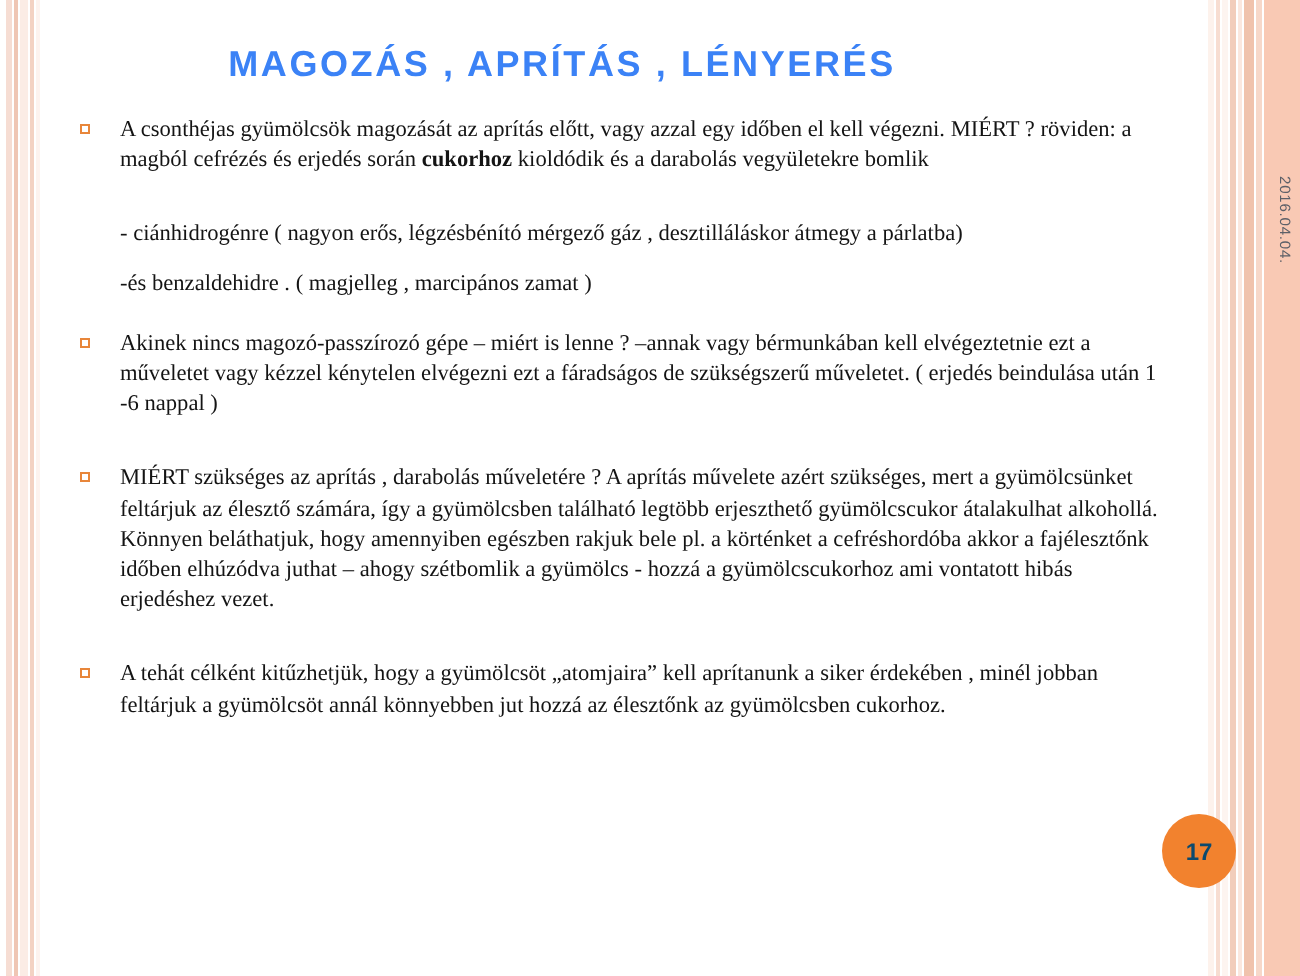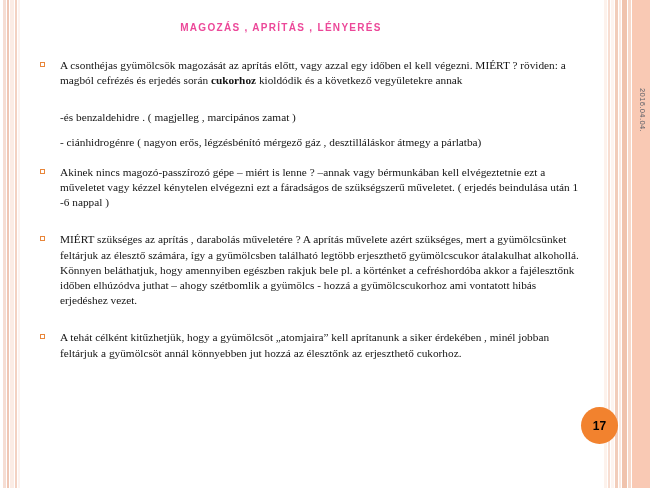--- a/index.html
+++ b/index.html
@@ -55,24 +55,24 @@
   .edge-stripes.right .r8 { left: 30px; width: 18px; background: #f9c9b4; }
 
   
   .slide-title {
     position: absolute;
     top: 22px;
     left: 0;
     width: 562px;
     text-align: center;
     font-family: "Liberation Sans", sans-serif;
-    font-size: 10px;
+    font-size: 18px;
     font-weight: bold;
     letter-spacing: 1.3px;
-    color: #ec4899;
+    color: #3b82f6;
     white-space: nowrap;
   }
 
   
   .content {
     position: absolute;
     top: 58px;
     left: 36px;
     width: 548px;
   }
@@ -132,21 +132,21 @@
 
   
   .page-badge {
     position: absolute;
     left: 581px;
     top: 407px;
     width: 37px;
     height: 37px;
     border-radius: 50%;
     background: #f2822e;
-    color: #000000;
+    color: #0c4a6e;
     font-family: "Liberation Sans", sans-serif;
     font-size: 12px;
     font-weight: bold;
     display: flex;
     align-items: center;
     justify-content: center;
     box-sizing: border-box;
   }
 </style>
 </head>
@@ -172,48 +172,48 @@
     <div class="stripe r7"></div>
     <div class="stripe r8"></div>
   </div>
 
   <div class="slide-title">MAGOZÁS , APRÍTÁS , LÉNYERÉS</div>
 
   <div class="content">
 
     <div class="bullet-block">
       <span class="bullet-marker"></span>
-      <p class="para"><span>A csonthéjas gyümölcsök magozását az aprítás előtt, vagy azzal egy időben el kell végezni. MIÉRT ?  röviden: a magból cefrézés és erjedés során </span><b>cukorhoz</b><span> kioldódik és a következő vegyületekre annak</span></p>
-    </div>
-
-    <div class="gap-sm"></div>
+      <p class="para"><span>A csonthéjas gyümölcsök magozását az aprítás előtt, vagy azzal egy időben el kell végezni. MIÉRT ?  röviden: a magból cefrézés és erjedés során </span><b>cukorhoz</b><span> kioldódik és a darabolás vegyületekre bomlik</span></p>
+    </div>
+
+    <div class="gap-sm"></div>
+
+    <p class="sub-para">- ciánhidrogénre ( nagyon erős, légzésbénító mérgező gáz , desztilláláskor átmegy a párlatba)</p>
 
     <p class="sub-para">-és benzaldehidre . ( magjelleg , marcipános zamat )</p>
 
-    <p class="sub-para">- ciánhidrogénre ( nagyon erős, légzésbénító mérgező gáz , desztilláláskor átmegy a párlatba)</p>
-
     <div class="gap-sm"></div>
 
     <div class="bullet-block">
       <span class="bullet-marker"></span>
       <p class="para">Akinek nincs magozó-passzírozó gépe – miért is lenne ? –annak vagy bérmunkában kell elvégeztetnie ezt a műveletet vagy kézzel kénytelen elvégezni ezt a fáradságos de szükségszerű műveletet. ( erjedés beindulása után 1 -6 nappal )</p>
     </div>
 
     <div class="gap-sm"></div>
 
     <div class="bullet-block">
       <span class="bullet-marker"></span>
       <p class="para">MIÉRT szükséges az aprítás , darabolás műveletére  ? A aprítás művelete azért szükséges, mert a gyümölcsünket feltárjuk az élesztő számára, így a gyümölcsben található legtöbb erjeszthető gyümölcscukor átalakulhat alkohollá. Könnyen beláthatjuk, hogy amennyiben egészben rakjuk bele pl. a körténket a cefréshordóba akkor a fajélesztőnk időben elhúzódva juthat – ahogy szétbomlik a gyümölcs -  hozzá a gyümölcscukorhoz ami vontatott hibás erjedéshez vezet.</p>
     </div>
 
     <div class="gap-sm"></div>
 
     <div class="bullet-block">
       <span class="bullet-marker"></span>
-      <p class="para">A tehát célként kitűzhetjük, hogy a gyümölcsöt „atomjaira” kell aprítanunk a siker érdekében , minél jobban feltárjuk a gyümölcsöt annál könnyebben jut hozzá az élesztőnk az erjeszthető cukorhoz.</p>
+      <p class="para">A tehát célként kitűzhetjük, hogy a gyümölcsöt „atomjaira” kell aprítanunk a siker érdekében , minél jobban feltárjuk a gyümölcsöt annál könnyebben jut hozzá az élesztőnk az gyümölcsben cukorhoz.</p>
     </div>
 
   </div>
 
   <div class="date-vertical">2016.04.04.</div>
 
   <div class="page-badge">17</div>
 
 </div>
 

